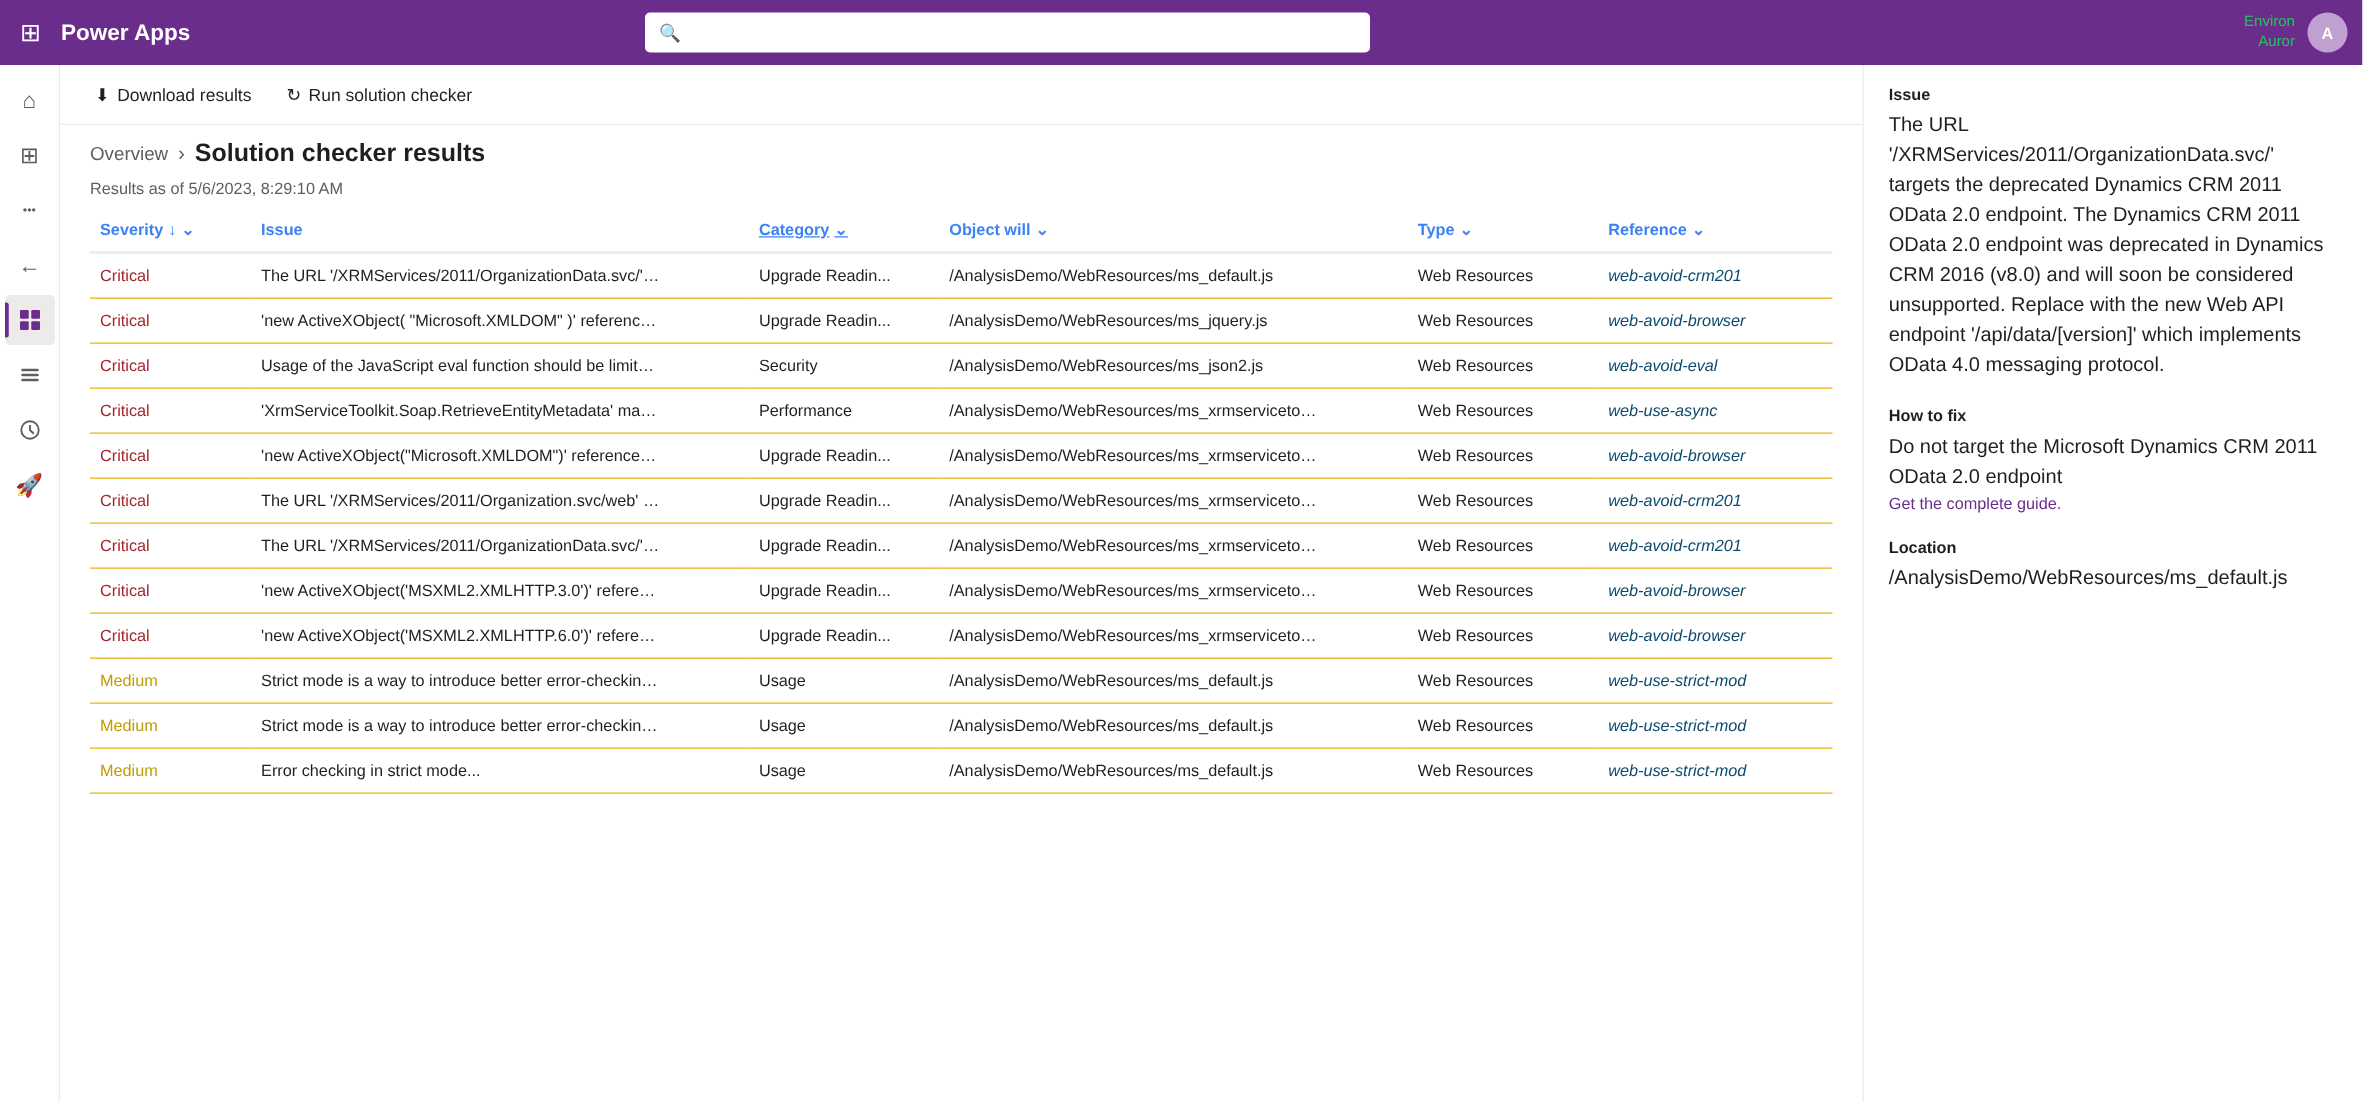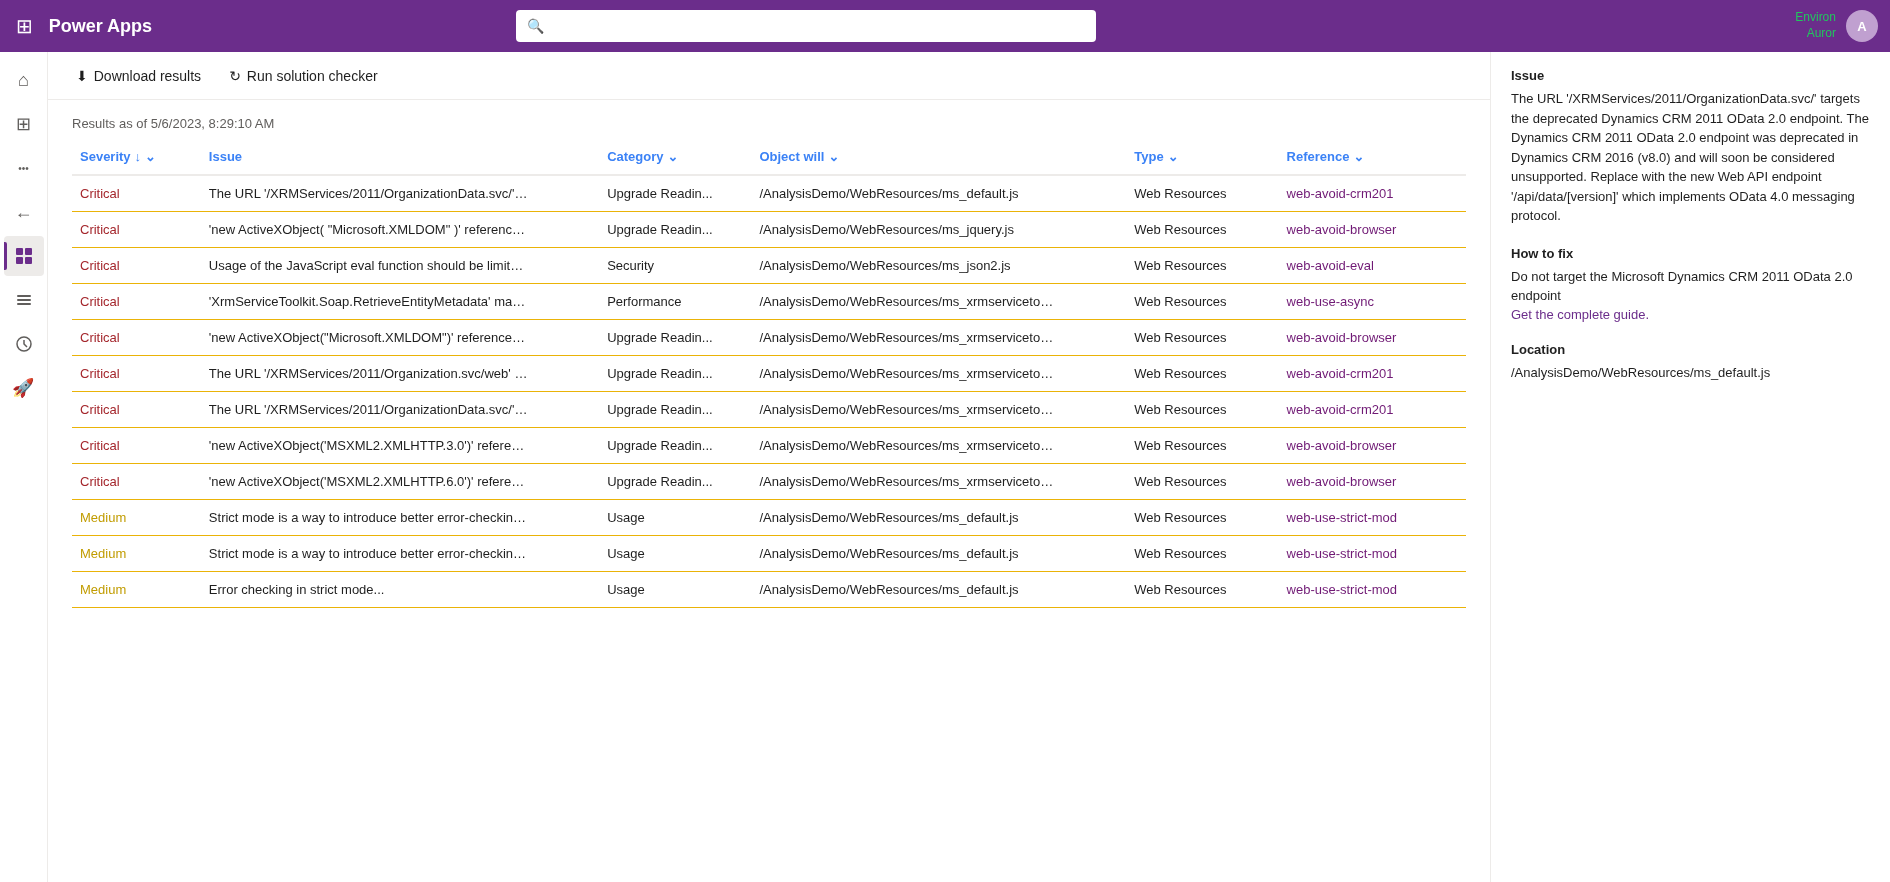--- a/index.html
+++ b/index.html
@@ -171,25 +171,25 @@
     tbody tr {
       border-bottom: 1px solid #eab308;
     }
     tbody td {
       padding: 10px 8px;
       color: #1f1f1f;
       vertical-align: middle;
     }
     .severity-critical { color: #a4262c; font-weight: 500; }
     .severity-medium { color: #c19c00; font-weight: 500; }
-    .ref-link { color: #701a75; text-decoration: none; cursor: pointer; }
+    .ref-link { color: #0c4a6e; text-decoration: none; cursor: pointer; font-style: italic; }
     .text-truncate { max-width: 340px; overflow: hidden; text-overflow: ellipsis; white-space: nowrap; display: block; }
     .col-severity { width: 110px; }
     .col-issue { width: 340px; }
-    .col-category { width: 130px; }
+    .col-category { width: 130px; text-decoration: underline; }
     .col-objname { width: 320px; }
     .col-type { width: 130px; }
     .col-ref { width: 160px; }
 
     
     .details-panel {
       width: 400px;
       border-left: 1px solid #edebe9;
       display: flex;
       flex-direction: column;
@@ -218,21 +218,21 @@
       border-radius: 4px;
     }
     .details-section { margin-bottom: 20px; }
     .details-section-label {
       font-weight: 600;
       font-size: 13px;
       color: #1f1f1f;
       margin-bottom: 6px;
     }
     .details-section-text {
-      font-size: 13px;
+      font-size: 16px;
       color: #1f1f1f;
       line-height: 1.5;
     }
     .details-link {
       color: #6b2d8b;
       text-decoration: none;
       cursor: pointer;
       font-size: 13px;
     }
 
@@ -297,20 +297,25 @@
         <span class="btn-icon">⬇</span>
         <span>Download results</span>
       </button>
       <button class="toolbar-btn">
         <span class="btn-icon">↻</span>
         <span>Run solution checker</span>
       </button>
     </div>
 
     <div class="page-header">
+      <div class="breadcrumb">
+        <span class="overview-link">Overview</span>
+        <span class="sep">›</span>
+        <span class="current">Solution checker results</span>
+      </div>
       <div class="results-date">Results as of 5/6/2023, 8:29:10 AM</div>
     </div>
 
     <div class="table-wrapper">
       <table>
         <thead>
           <tr>
             <th class="col-severity">
               <div class="th-inner">
                 <span>Severity</span>

